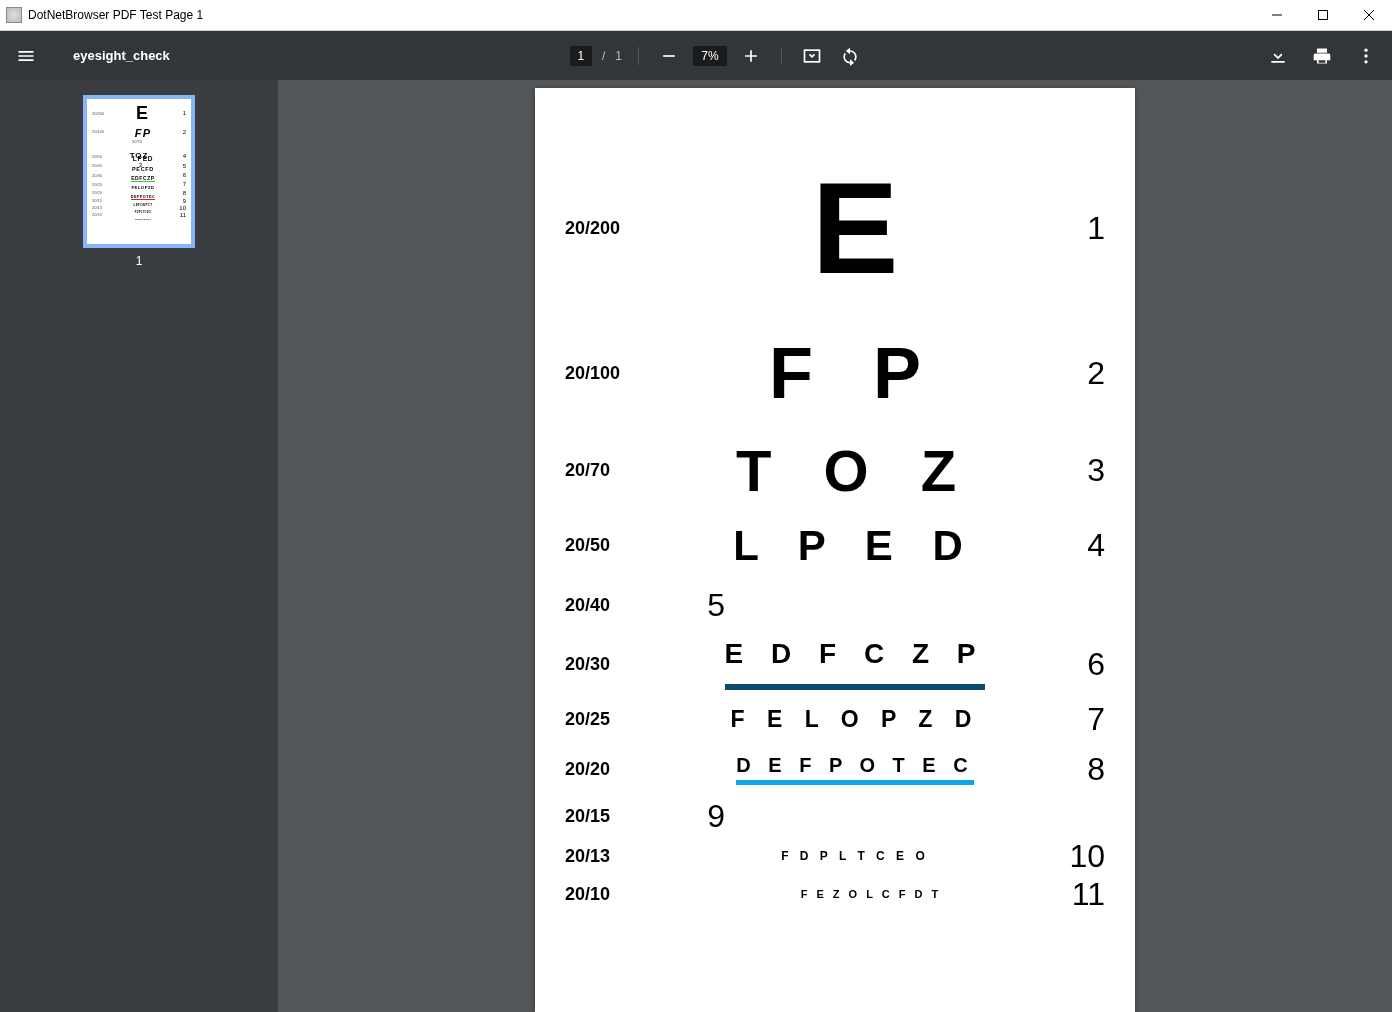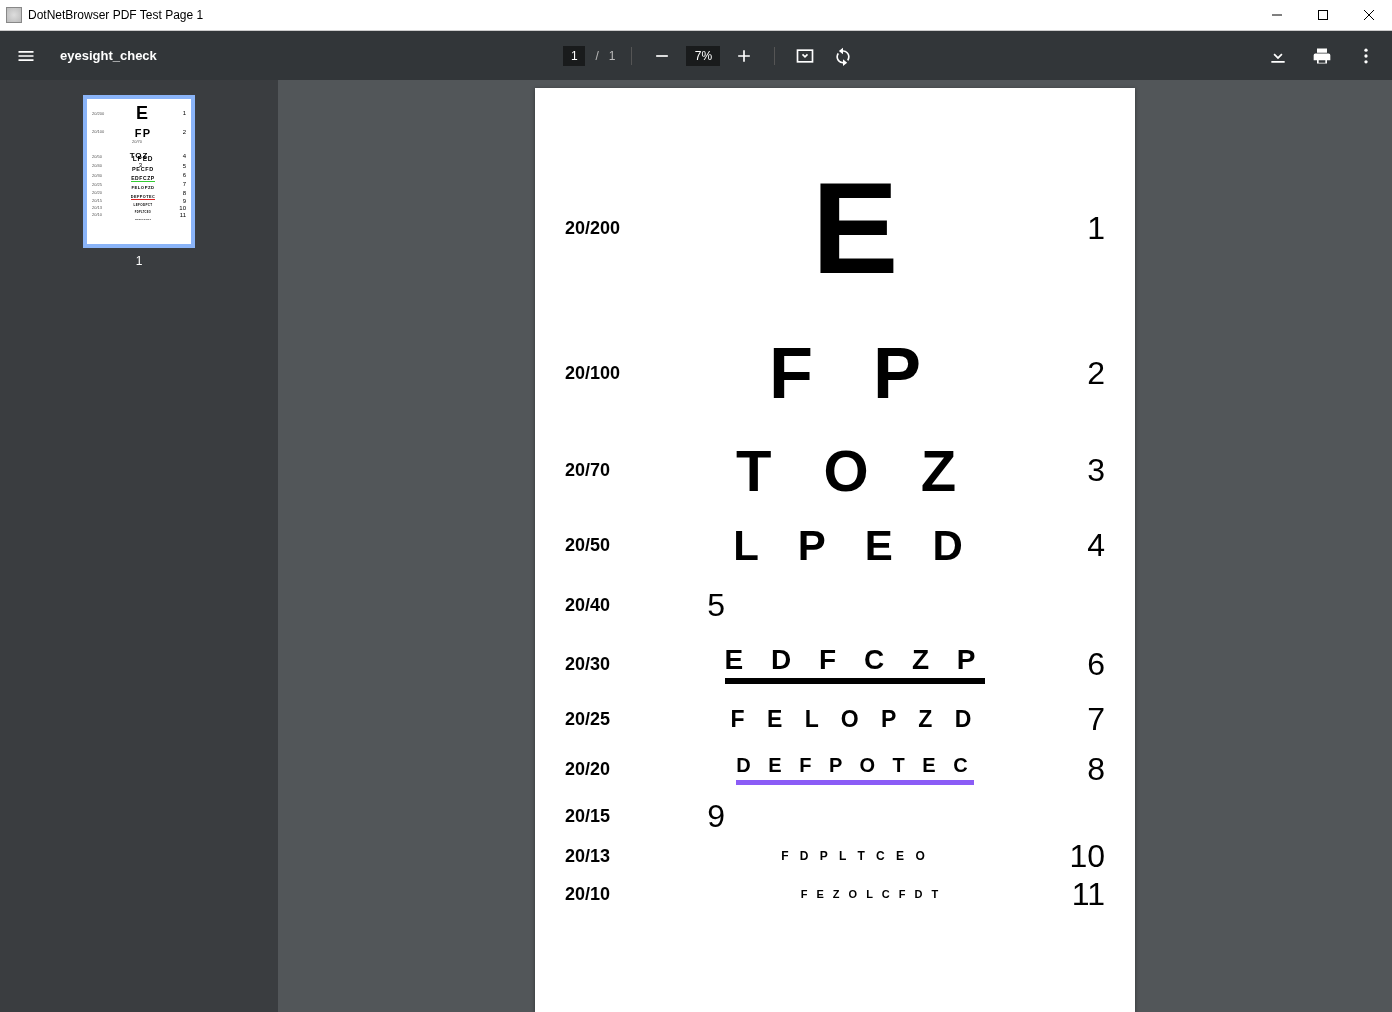--- a/index.html
+++ b/index.html
@@ -9,21 +9,21 @@
   .titlebar { height: 31px; background: #fff; border-bottom: 1px solid #ccc; display: flex; align-items: center; justify-content: space-between; padding-left: 6px; }
   .titlebar-left { display: flex; align-items: center; gap: 6px; font-size: 12px; color: #000; }
   .app-icon { width: 16px; height: 16px; border: 1px solid #888; display: inline-block; background: radial-gradient(circle at 50% 50%, #ddd 0%, #bbb 100%); }
   .titlebar-right { display: flex; height: 100%; }
   .win-btn { width: 46px; height: 100%; display: flex; align-items: center; justify-content: center; cursor: default; }
   .win-btn svg { width: 10px; height: 10px; }
 
   
   .viewer { height: calc(100% - 31px); display: flex; flex-direction: column; background: #525659; }
   .toolbar { height: 49px; background: #323639; display: flex; align-items: center; color: #fff; padding: 0 12px; }
-  .tb-left { display: flex; align-items: center; gap: 20px; }
+  .tb-left { display: flex; align-items: center; gap: 33px; }
   .tb-center { flex: 1; display: flex; align-items: center; justify-content: center; gap: 10px; }
   .tb-right { display: flex; align-items: center; gap: 16px; }
   .icon-btn { width: 28px; height: 28px; display: flex; align-items: center; justify-content: center; border-radius: 2px; }
   .icon-btn svg { width: 20px; height: 20px; fill: #fff; }
   .doc-title { font-size: 13px; color: #fff; font-weight: 600; }
   .page-input { width: 22px; height: 20px; background: #191b1c; color: #fff; border: none; text-align: center; font-size: 12px; }
   .page-total { font-size: 12px; color: #bbb; }
   .divider { width: 1px; height: 18px; background: #555; margin: 0 6px; }
   .zoom-level { width: 34px; height: 20px; background: #191b1c; color: #fff; text-align: center; font-size: 12px; line-height: 20px; }
 
@@ -37,22 +37,22 @@
 
   .main { flex: 1; display: flex; justify-content: center; overflow: auto; background: #525659; }
   .page { width: 600px; background: #fff; margin-top: 8px; box-shadow: 0 1px 4px rgba(0,0,0,0.4); padding: 50px 30px 30px 30px; }
 
   
   .row { display: flex; align-items: center; }
   .left-col { width: 100px; font-size: 18px; font-weight: 700; color: #000; text-align: left; font-family: Arial, sans-serif; white-space: nowrap; }
   .mid-col { flex: 1; display: flex; align-items: center; justify-content: center; }
   .right-col { width: 60px; font-size: 30px; font-weight: 400; color: #000; text-align: right; font-family: Arial, sans-serif; }
   .letters { font-family: Arial, Helvetica, sans-serif; font-weight: 900; color: #000; display: inline-block; text-align: center; }
-  .underline-green { border-bottom: 6px solid #000000; padding-bottom: 2px; }
-  .underline-red { border-bottom: 5px solid #8b5cf6; padding-bottom: 3px; text-align: right; }
+  .underline-green { border-bottom: 6px solid #0c4a6e; padding-bottom: 14px; }
+  .underline-red { border-bottom: 5px solid #0ea5e9; padding-bottom: 3px; text-align: right; }
 
   
   .mini-row { display: flex; align-items: center; font-family: Arial, sans-serif; font-weight: 900; color: #000; width: 100%; }
   .mini-l { width: 18px; font-size: 4px; color: #555; font-weight: 400; text-align: left; padding-left: 2px;}
   .mini-m { flex: 1; text-align: center; }
   .mini-r { width: 10px; font-size: 6px; text-align: right; font-weight: 400; padding-right: 2px;}
   .mini-ug { border-bottom: 1px solid #3c3; display:inline-block; }
   .mini-ur { border-bottom: 1px solid #d22; display:inline-block; }
 
   
@@ -156,21 +156,21 @@
       <div class="thumb-wrap">
         <div class="thumb">
           <div class="thumb-inner" id="thumb-inner">
               <div class="mini-row" style="height: 22px;">
                 <div class="mini-l">20/200</div>
                 <div class="mini-m"><span style="font-size: 18px; letter-spacing: 2.16px;">E</span></div>
                 <div class="mini-r">1</div>
               </div>
               <div class="mini-row" style="height: 15px;">
                 <div class="mini-l">20/100</div>
-                <div class="mini-m"><span style="font-size: 11px; letter-spacing: 1.32px;">FP</span></div>
+                <div class="mini-m"><span style="font-size: 11px; letter-spacing: 1.32px; font-style: italic;">FP</span></div>
                 <div class="mini-r">2</div>
               </div>
               <div class="mini-row" style="height: 12px; flex-direction: column;">
                 <div class="mini-l">20/70</div>
                 <div class="mini-m"><span style="font-size: 8px; letter-spacing: 0.96px;">TOZ</span></div>
                 <div class="mini-r">3</div>
               </div>
               <div class="mini-row" style="height: 10px;">
                 <div class="mini-l">20/50</div>
                 <div class="mini-m"><span style="font-size: 6.5px; letter-spacing: 0.78px;">LPED</span></div>

